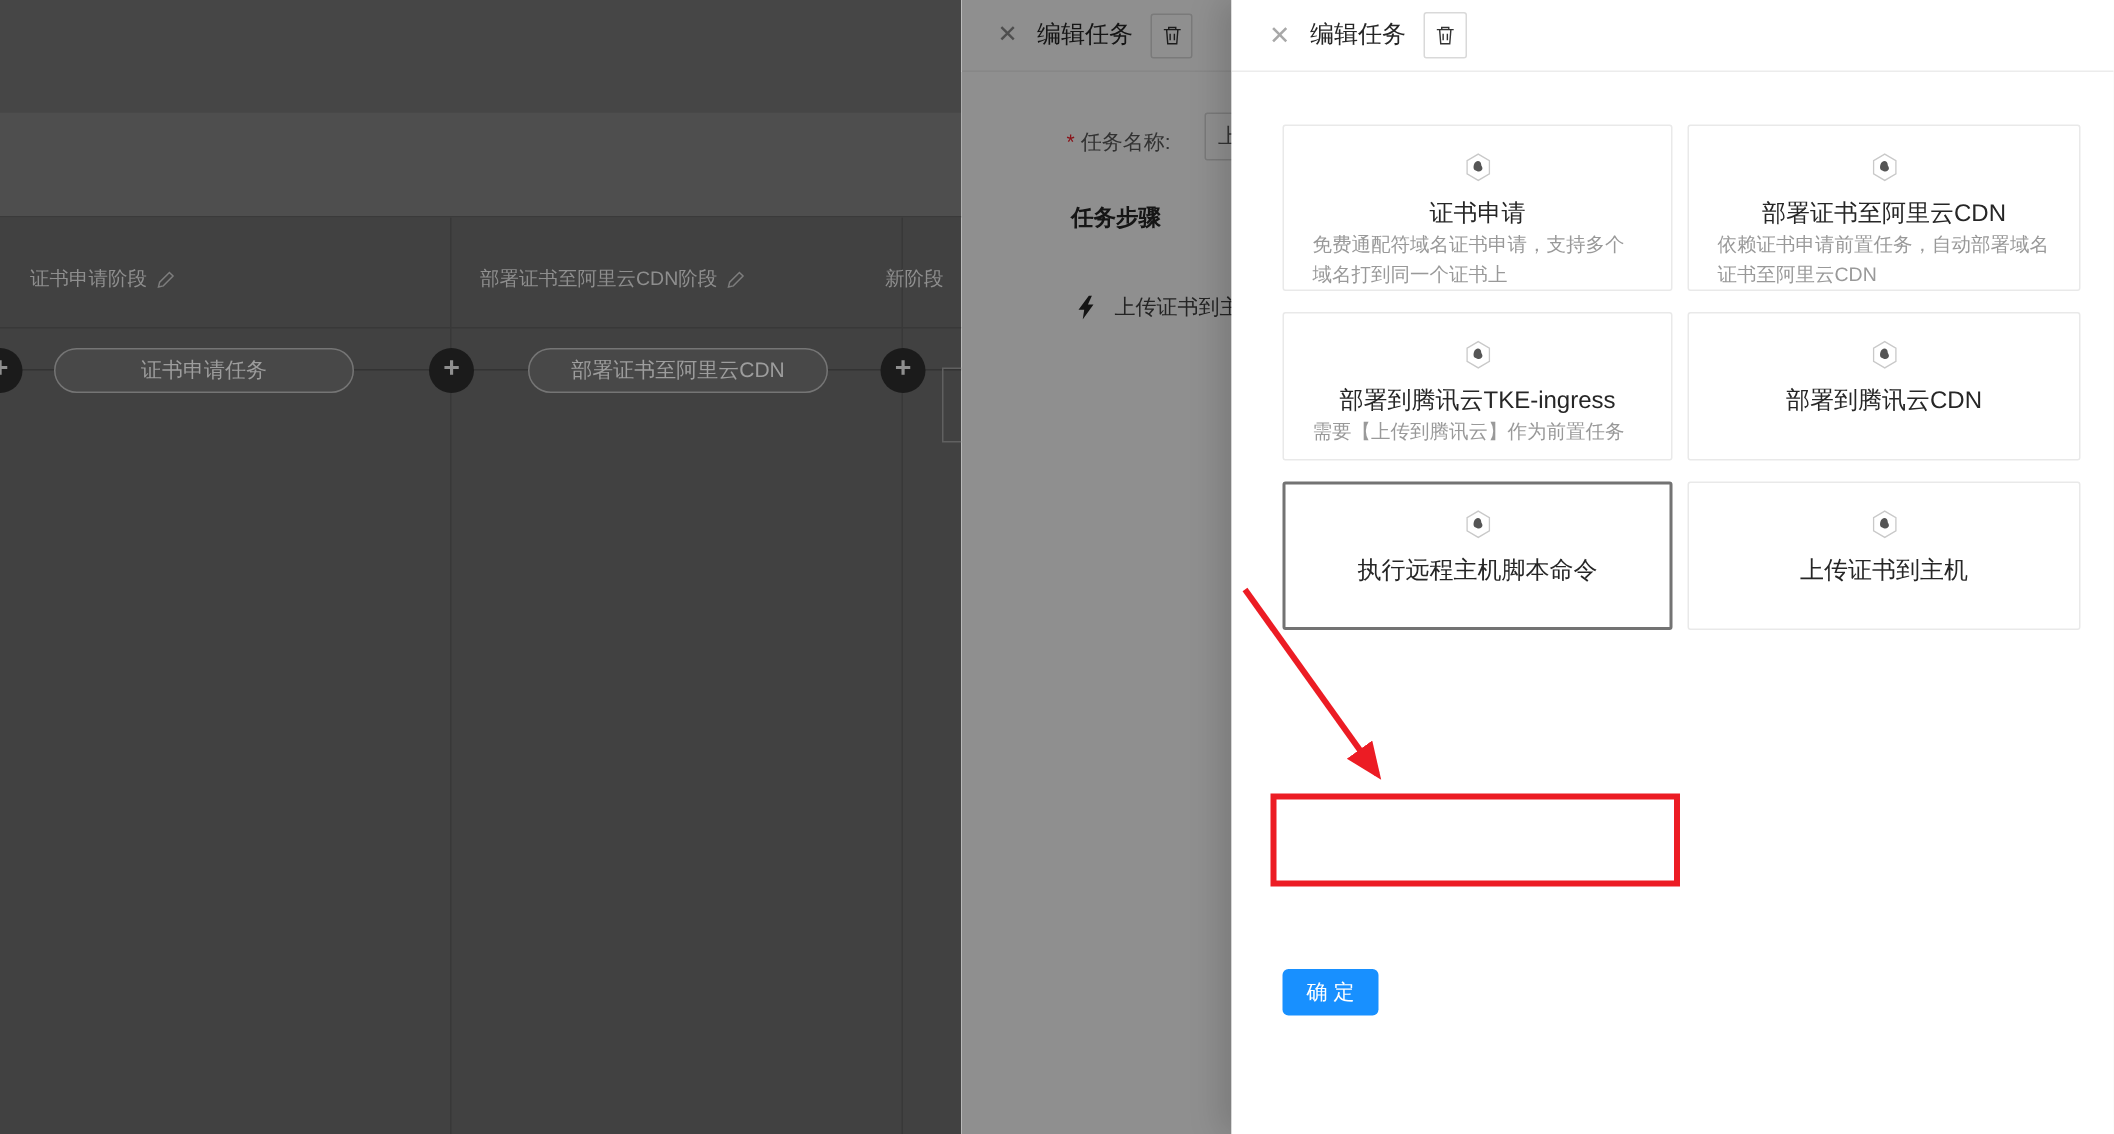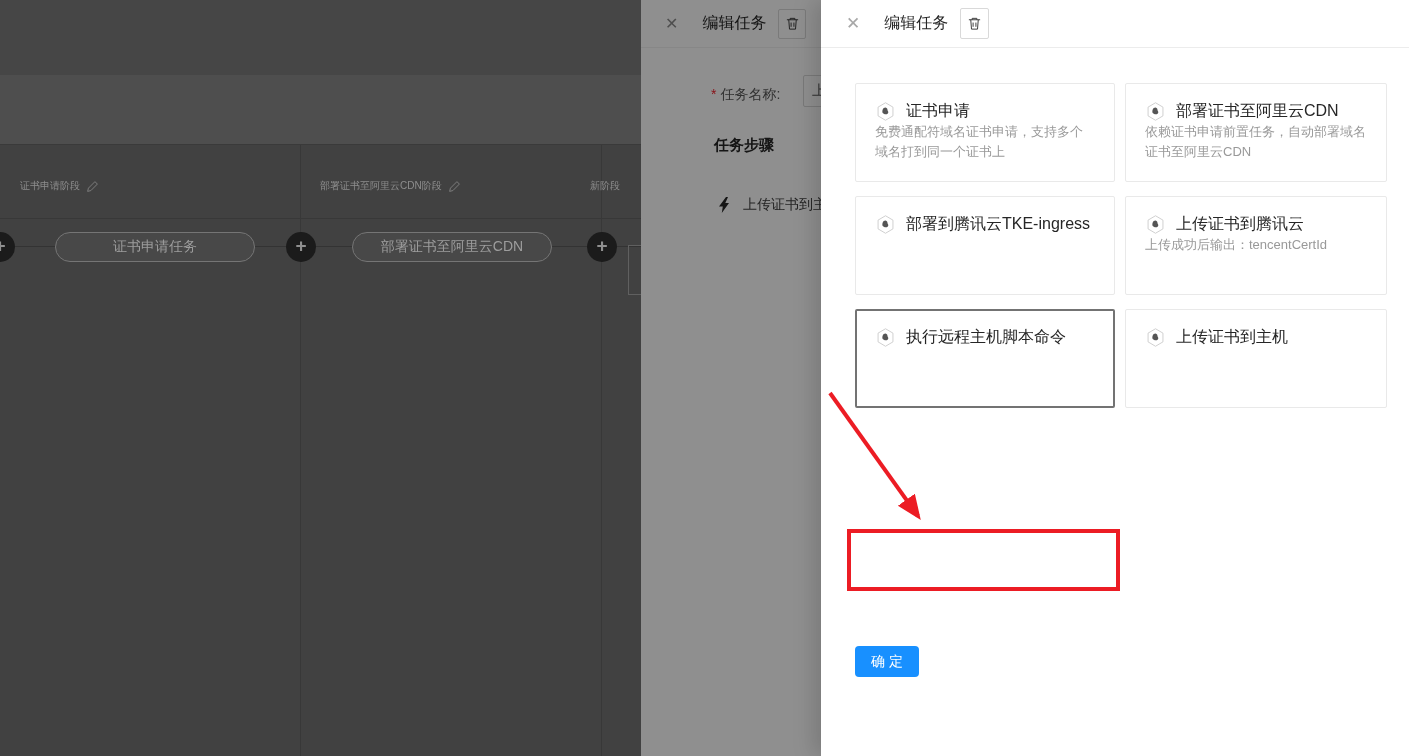--- a/index.html
+++ b/index.html
@@ -8,35 +8,35 @@
   .abs { position:absolute; }
 
   
   #canvas-region { left:0; top:0; width:641px; height:756px; background:#414141; overflow:hidden; }
   .band-top { left:0; top:0; width:641px; height:75px; background:#464646; }
   .band-toolbar { left:0; top:75px; width:641px; height:70px; background:#4e4e4e; border-bottom:1px solid #3a3a3a; }
   .col-border { top:145px; width:1px; height:611px; background:#383838; }
   .hline { left:0; top:218px; width:641px; height:1px; background:#383838; }
   .connector { left:0; top:246px; width:641px; height:1px; background:#333; }
   .stage-label { top:177px; height:18px; display:flex; align-items:center; gap:6px;
-    color:#8e8e8e; font-size:10px; white-space:nowrap; }
+    color:#8e8e8e; font-size:13px; white-space:nowrap; }
   .stage-label svg { width:13px; height:13px; stroke:#7d7d7d; }
   .task-pill { top:232px; height:30px; width:200px; background:#484848; border:1px solid #757575;
     border-radius:15px; color:#9d9d9d; font-size:14px; display:flex; align-items:center;
     justify-content:center; white-space:nowrap; }
   .plus-circle { top:232px; width:30px; height:30px; border-radius:50%; background:#1b1b1b;
     color:#8f8f8f; font-size:19px; line-height:28px; text-align:center; font-weight:bold; }
   .new-task-box { left:628px; top:245px; width:62px; height:50px; border:1px solid #606060; }
 
   
   #edit-drawer { left:641px; top:0; width:180px; height:756px; background:#fff; overflow:hidden; }
   .drawer-header { position:absolute; left:0; top:0; right:0; height:48px; display:flex;
     align-items:center; padding-left:24px; border-bottom:1px solid #f0f0f0; background:#fff; }
   .close-x { font-size:16px; color:#8c8c8c; line-height:1; cursor:pointer; }
-  .drawer-title { font-size:16px; color:#262626; font-weight:500; margin-left:24px; }
+  .drawer-title { font-size:16px; color:#262626; font-weight:500; margin-left:13px; }
   .trash-btn { margin-left:12px; width:28px; height:30px; border:1px solid #d9d9d9; border-radius:2px;
     background:#fff; display:flex; align-items:center; justify-content:center; }
   .trash-btn svg { width:15px; height:15px; stroke:#333; }
   .req-label { left:70px; top:86px; font-size:14px; color:#595959; white-space:nowrap; }
   .req-star { color:#f5222d; margin-right:4px; }
   .mid-input { left:162px; top:75px; width:130px; height:32px; border:1px solid #d9d9d9;
     border-radius:2px; padding:0 8px; font-size:14px; color:#595959; background:#fff; }
   .steps-heading { left:73px; top:136px; font-size:15px; font-weight:bold; color:#262626; }
   .step-row { left:77px; top:196px; display:flex; align-items:center; gap:13px; white-space:nowrap; }
   .step-row svg { width:12px; height:16px; }
@@ -45,21 +45,21 @@
 
   
   #picker-drawer { left:821px; top:0; width:588px; height:756px; background:#fff;
     box-shadow:-8px 0 20px rgba(0,0,0,0.15); }
   #picker-drawer .drawer-header { border-bottom:1px solid #ececec; padding-left:25px; }
   .cards-grid { left:34px; top:83px; display:grid; grid-template-columns:260px 262px;
     column-gap:10px; row-gap:14px; }
   .task-card { min-height:99px; background:#fff; border:1px solid #e9e9e9; border-radius:2px;
     padding:17px 19px 0 19px; cursor:pointer; }
   .task-card.selected { border:2px solid #737373; padding:16px 18px 0 18px; }
-  .card-head { display:flex; align-items:center; gap:10px; }
+  .card-head { display:flex; align-items:center; gap:10px;flex-direction:column; }
   .card-head svg { width:21px; height:21px; flex:none; }
   .card-title { font-size:16px; color:#262626; white-space:nowrap; }
   .card-desc { font-size:13px; color:#999; line-height:20px; }
   .confirm-btn { left:34px; top:646px; width:64px; height:31px; background:#1890ff; color:#fff;
     font-size:14px; border:none; border-radius:4px; cursor:pointer; }
 
   
   .annotation { z-index:30; pointer-events:none; }
   #red-rect { left:847px; top:529px; width:273px; height:62px; border:4px solid #ec1c24; }
 </style>
@@ -84,21 +84,21 @@
   <div class="abs stage-label" style="left:320px">
     <span>部署证书至阿里云CDN阶段</span>
     <svg viewBox="0 0 16 16" fill="none" stroke-width="1.2">
         <path d="M2 14l1-4 8-8 3 3-8 8z"></path>
       </svg>
   </div>
   <div class="abs stage-label" style="left:590px">
     <span>新阶段</span>
   </div>
 
-  <div class="abs task-pill" style="left:55px">证书申请任务</div>
+  <div class="abs task-pill" style="left:36px">证书申请任务</div>
   <div class="abs task-pill" style="left:352px">部署证书至阿里云CDN</div>
   <div class="abs new-task-box"></div>
 
   <div class="abs plus-circle" style="left:-15px">+</div>
   <div class="abs plus-circle" style="left:286px">+</div>
   <div class="abs plus-circle" style="left:587px">+</div>
 </div>
 
 <div id="edit-drawer" class="abs">
   <div class="drawer-header">
@@ -163,33 +163,34 @@
 
 
     <div class="task-card">
       <div class="card-head">
           <svg viewBox="0 0 24 24">
             <path d="M12 2l8.5 5v10L12 22l-8.5-5V7z" fill="none" stroke="#c9c9c9"></path>
             <path d="M10 8c2-1.6 4.2-.2 4.2 1.8 0 1.4 1 1.8 1 3 0 1.6-2 3-4 2.2-1.6-.6-2.8-1-2.8-2.8 0-1.6.4-3.2 1.6-4.2z" fill="#555"></path>
           </svg>
         <span class="card-title">部署到腾讯云TKE-ingress</span>
         </div>
-    </div>
-
-
-    <div class="task-card">
-      <div class="card-head">
-          <svg viewBox="0 0 24 24">
-            <path d="M12 2l8.5 5v10L12 22l-8.5-5V7z" fill="none" stroke="#c9c9c9"></path>
-            <path d="M10 8c2-1.6 4.2-.2 4.2 1.8 0 1.4 1 1.8 1 3 0 1.6-2 3-4 2.2-1.6-.6-2.8-1-2.8-2.8 0-1.6.4-3.2 1.6-4.2z" fill="#555"></path>
-          </svg>
-        <span class="card-title">上传证书到腾讯云</span>
-        </div>
-      <div class="card-desc">上传成功后输出：tencentCertId</div>
-    </div>
+      <div class="card-desc">需要【上传到腾讯云】作为前置任务</div>
+    </div>
+
+    <div class="task-card">
+      <div class="card-head">
+          <svg viewBox="0 0 24 24">
+            <path d="M12 2l8.5 5v10L12 22l-8.5-5V7z" fill="none" stroke="#c9c9c9"></path>
+            <path d="M10 8c2-1.6 4.2-.2 4.2 1.8 0 1.4 1 1.8 1 3 0 1.6-2 3-4 2.2-1.6-.6-2.8-1-2.8-2.8 0-1.6.4-3.2 1.6-4.2z" fill="#555"></path>
+          </svg>
+        <span class="card-title">部署到腾讯云CDN</span>
+        </div>
+      <div class="card-desc"></div>
+    </div>
+
 
     <div class="task-card selected">
       <div class="card-head">
           <svg viewBox="0 0 24 24">
             <path d="M12 2l8.5 5v10L12 22l-8.5-5V7z" fill="none" stroke="#c9c9c9"></path>
             <path d="M10 8c2-1.6 4.2-.2 4.2 1.8 0 1.4 1 1.8 1 3 0 1.6-2 3-4 2.2-1.6-.6-2.8-1-2.8-2.8 0-1.6.4-3.2 1.6-4.2z" fill="#555"></path>
           </svg>
         <span class="card-title">执行远程主机脚本命令</span>
         </div>
       <div class="card-desc"></div>

